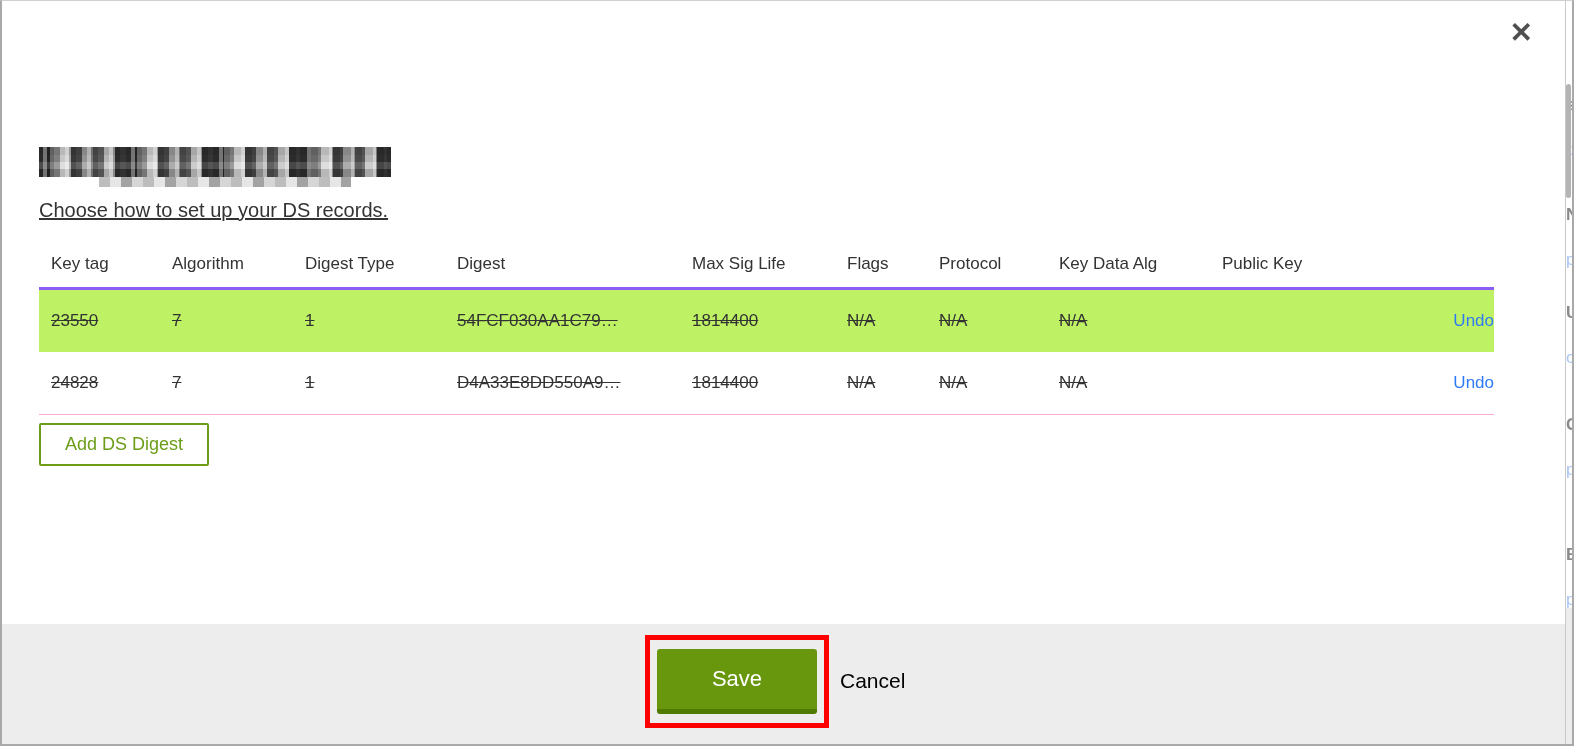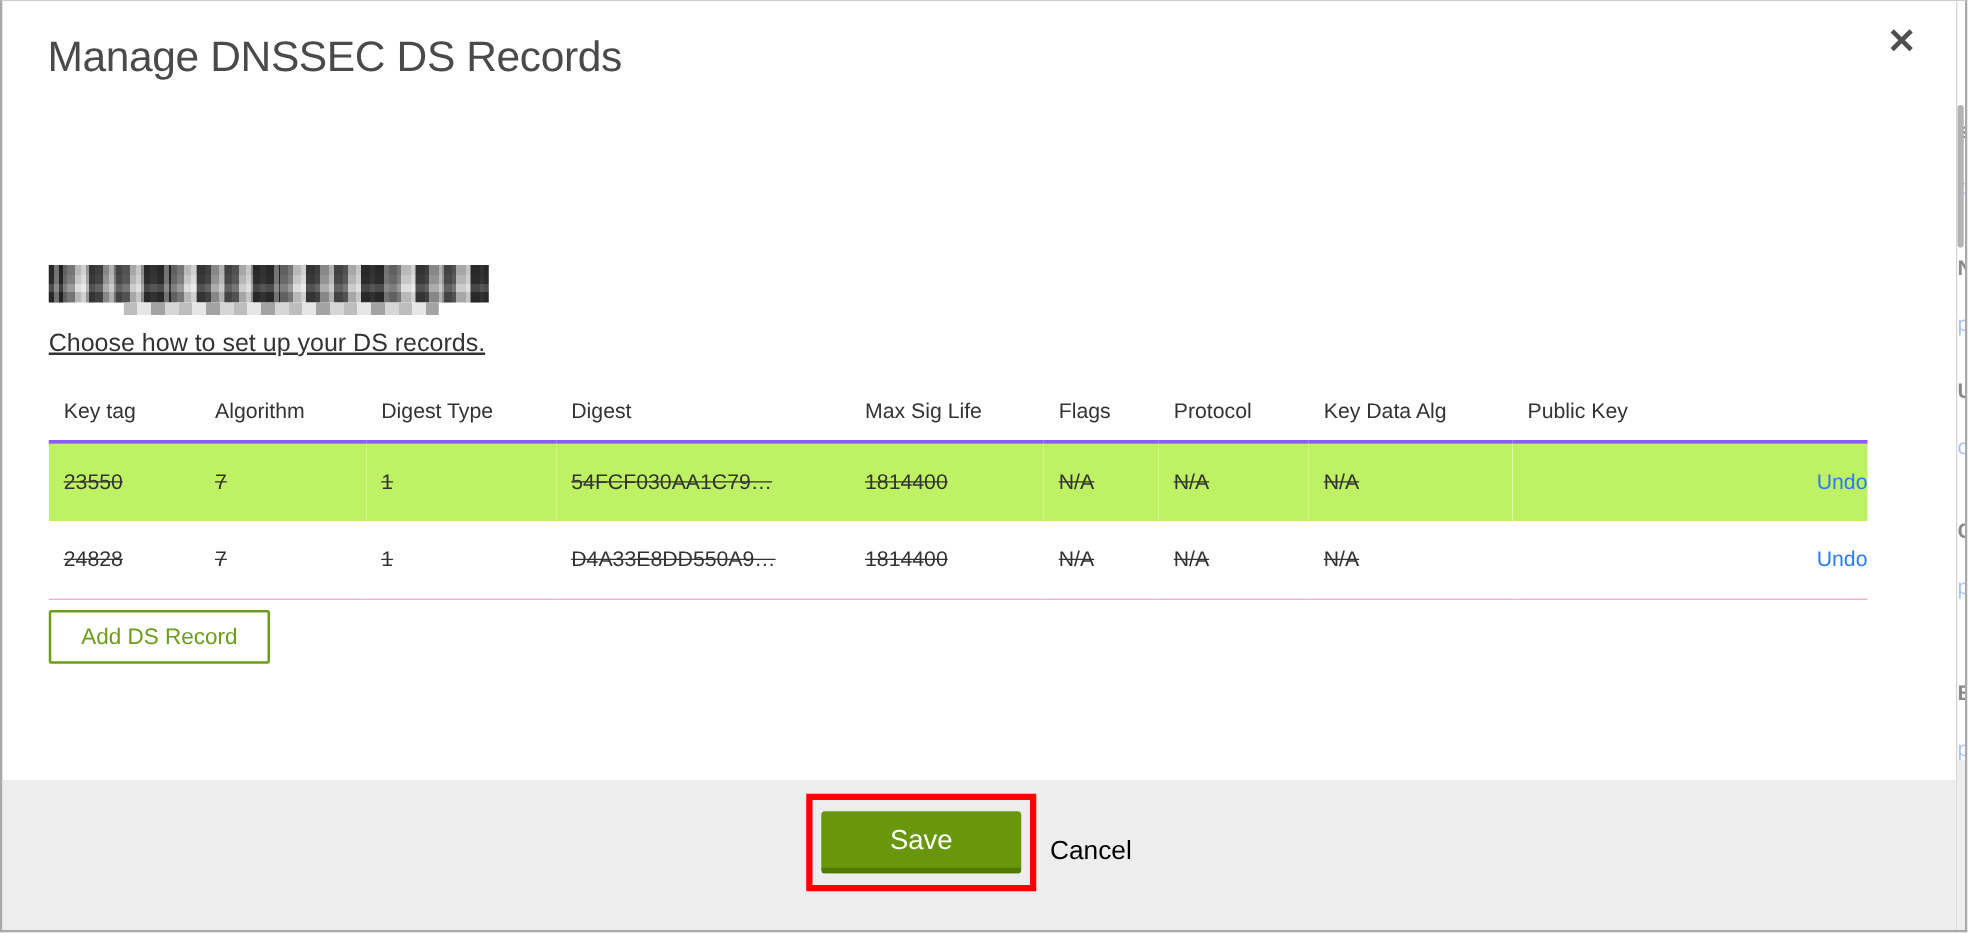--- a/index.html
+++ b/index.html
@@ -69,21 +69,21 @@
   
   .footer {
     position:absolute; left:0; right:0; bottom:0; height:120px;
     background:#ededed;
   }
   .annotation {
     position:absolute; left:643px; top:11px;
     border:5px solid #ff0000; padding:9px 7px; background:#ededed;
   }
   .save-btn {
-    display:block; width:160px; height:50px;
+    display:block; width:160px; height:65px;
     background:#68970e; border:none; border-bottom:5px solid #4f7b00; border-radius:3px;
     color:#fff; font-size:22px; font-family:"Liberation Sans", sans-serif; cursor:pointer;
   }
   .cancel-link {
     position:absolute; left:838px; top:45px;
     color:#000000; font-size:21px; text-decoration:none; cursor:pointer;
   }
 
   
   .edge-strip {
@@ -101,21 +101,20 @@
 </style>
 </head>
 <body>
 
 <div class="frame">
 
   <div class="modal">
 
     <button class="close-btn">✕</button>
 
-    <h1 class="title">Manage DNSSEC DS Records</h1>
 
     <div class="domain"></div>
 
     <p class="instruction">Choose how to set up your DS records.</p>
 
     <table class="ds">
       <colgroup>
         <col style="width:121px">
           <col style="width:133px">
           <col style="width:152px">
@@ -166,21 +165,21 @@
           <td class="struck">N/A</td>
           <td class="struck">N/A</td>
           <td></td>
           <td class="action">
             <a class="undo">Undo</a>
           </td>
         </tr>
       </tbody>
     </table>
 
-    <button class="add-btn">Add DS Record</button>
+    <button class="add-btn">Add DS Digest</button>
 
     <div class="footer">
       <div class="annotation">
         <button class="save-btn">Save</button>
       </div>
       <a class="cancel-link">Cancel</a>
     </div>
 
   </div>
 

